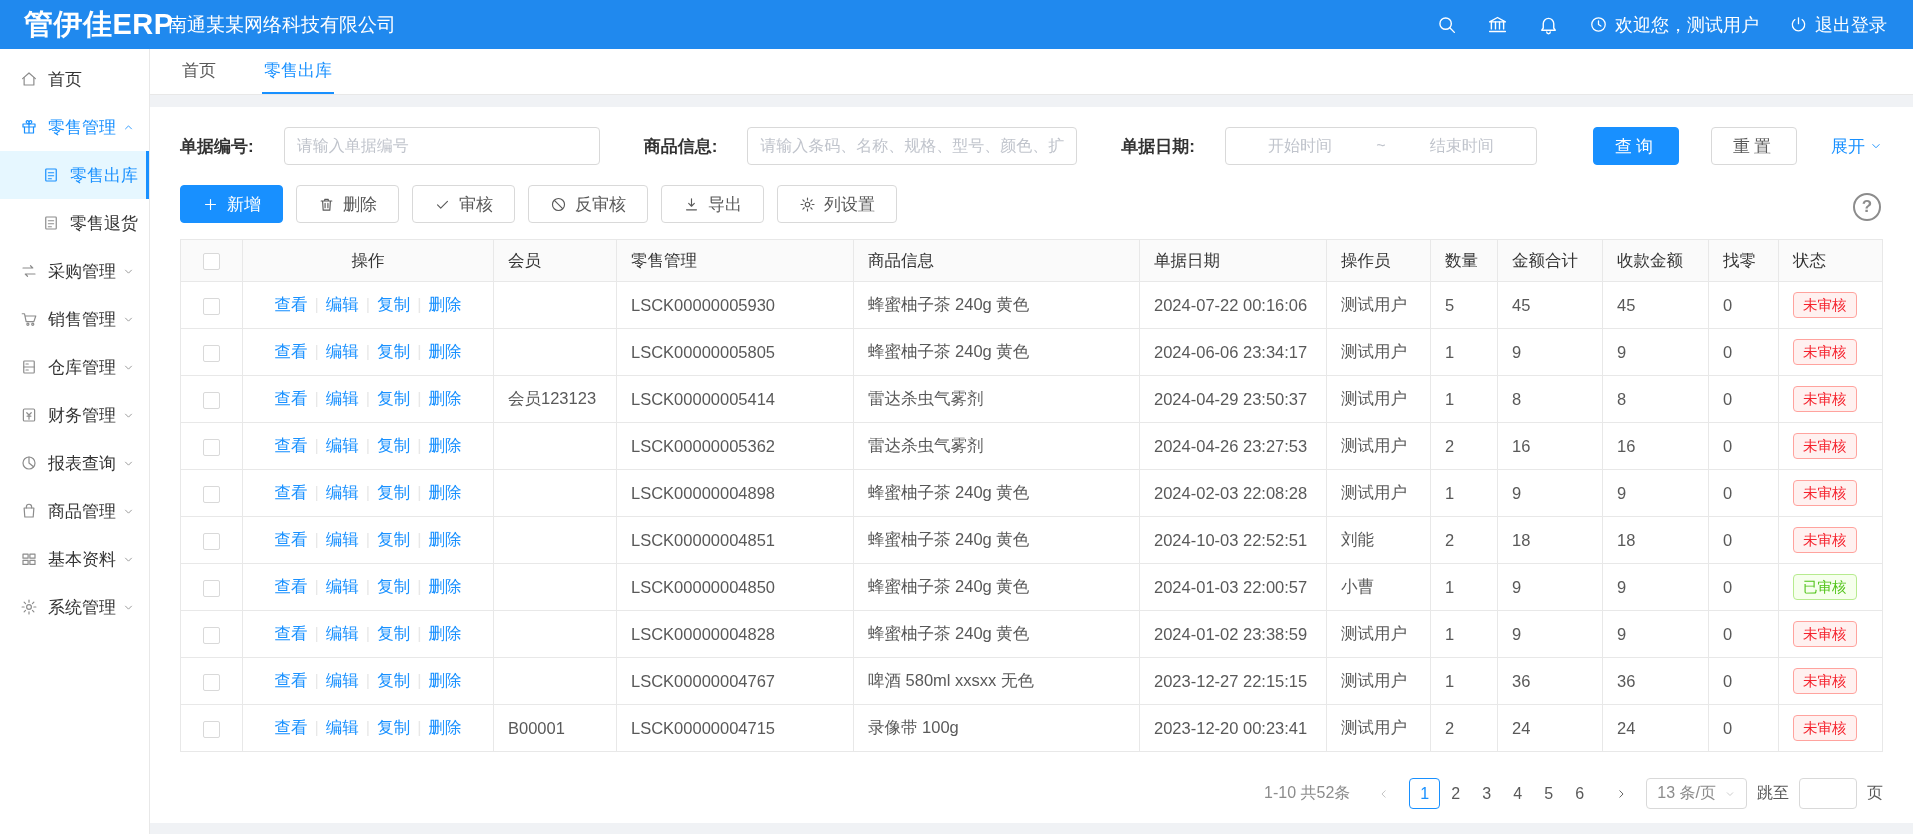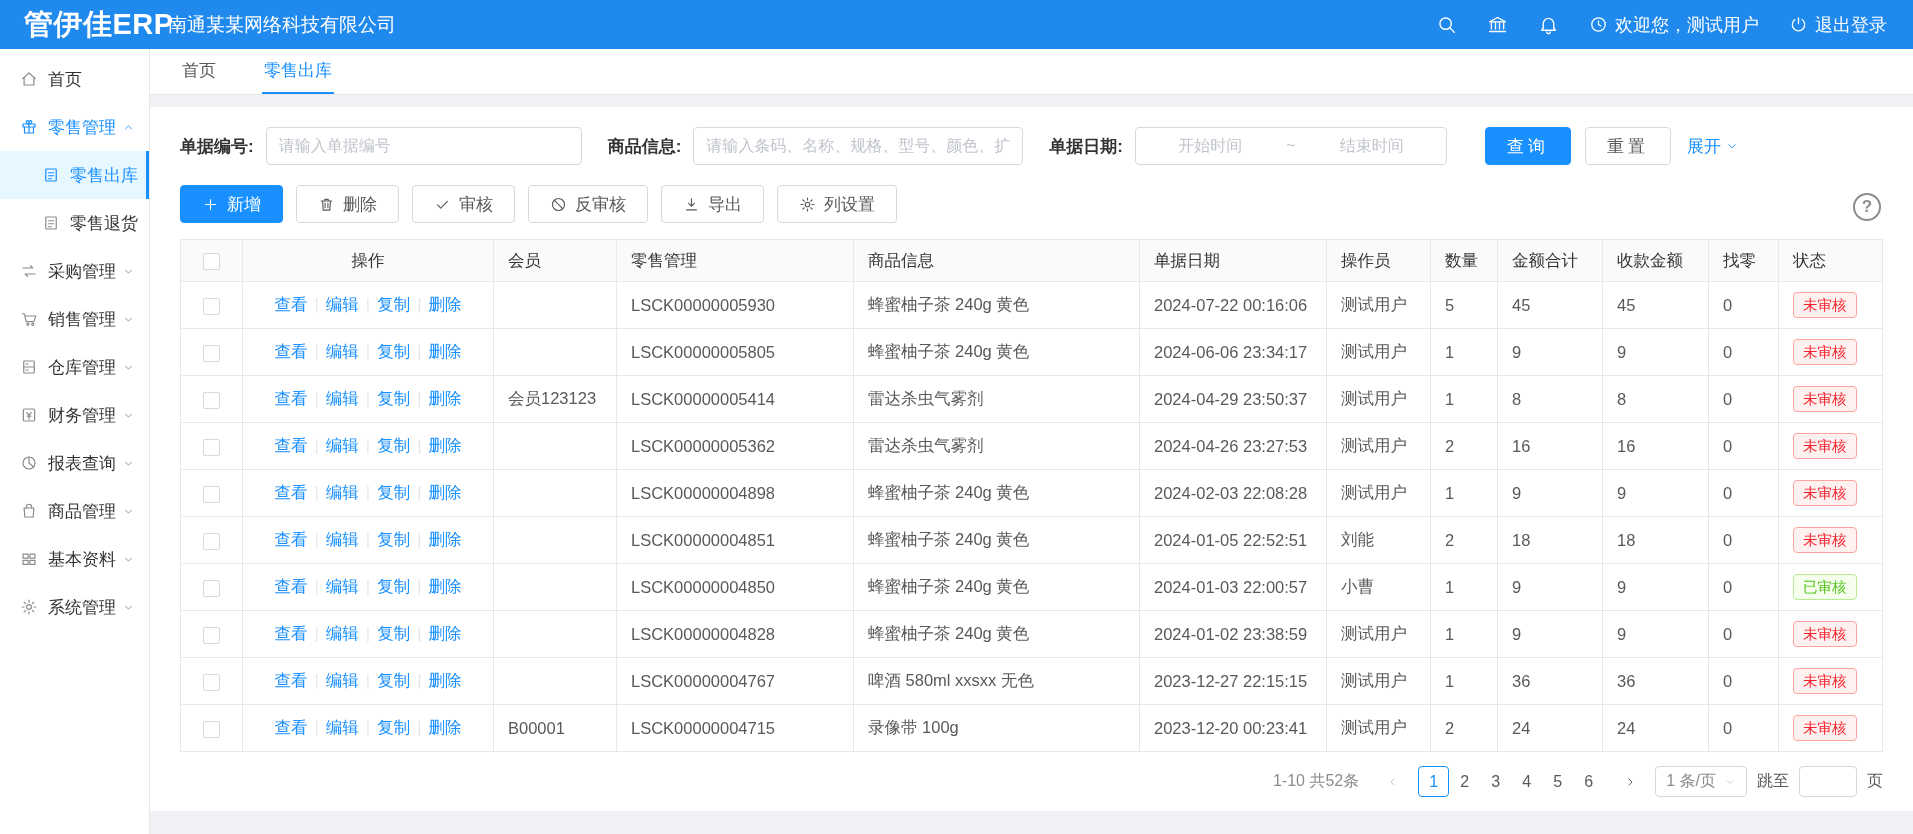--- a/index.html
+++ b/index.html
@@ -40,21 +40,21 @@
   .tabbar { height:46px; background:#fff; border-bottom:1px solid #e8e8e8; display:flex; align-items:stretch; padding-left:30px; gap:44px; flex:0 0 46px; }
   .tab { display:flex; align-items:center; font-size:17px; color:#595959; cursor:pointer; border-bottom:2px solid transparent; padding:0 2px; }
   .tab.active { color:var(--accent); border-bottom-color:var(--accent); }
 
   .gap-strip { height:12px; background:#f0f2f5; flex:0 0 12px; }
 
   
   .card { background:#fff; margin:0; padding:20px 30px 14px 30px; position:relative; flex:0 0 auto; }
 
   
-  .filter-row { display:flex; align-items:center; gap:0; }
+  .filter-row { display:flex; align-items:center; gap:0;justify-content:space-between; }
   .f-label { font-weight:600; color:#333; white-space:nowrap; font-size:17px; }
   .f-input { height:38px; border:1px solid #d9d9d9; border-radius:4px; padding:0 12px; font-size:16px;
     color:#595959; outline:none; font-family:inherit; }
   .f-input::placeholder { color:#c0c4cc; }
   #bill-no-input { width:316px; margin-left:12px; }
   #goods-input { width:330px; margin-left:12px; }
   .goods-label { margin-left:26px; }
   .date-label { margin-left:26px; }
   .date-range { width:312px; height:38px; border:1px solid #d9d9d9; border-radius:4px; margin-left:12px;
     display:flex; align-items:center; color:#c0c4cc; font-size:16px; cursor:text; }
@@ -85,21 +85,21 @@
   th.c-cb, td.c-cb, th.c-ops { text-align:center; }
   .cbox { width:17px; height:17px; border:1px solid #d9d9d9; border-radius:2px; background:#fff; display:inline-block; cursor:pointer; vertical-align:middle; }
   td.c-ops { text-align:center; }
   .op-link { color:var(--accent); cursor:pointer; }
   .op-sep { color:#e8e8e8; margin:0 7px; }
   .badge { display:inline-block; font-size:14.5px; line-height:1; padding:5px 9px; border-radius:4px; border:1px solid; }
   .badge.red { color:var(--status-red); background:#fff1f0; border-color:#ffa39e; }
   .badge.green { color:var(--status-green); background:#f6ffed; border-color:#b7eb8f; }
 
   
-  .pager { display:flex; align-items:center; justify-content:flex-end; gap:10px; margin-top:14px; font-size:16px; color:#595959; }
+  .pager { display:flex; align-items:center; justify-content:flex-end; gap:10px; margin-top:26px; font-size:16px; color:#595959; }
   .pager .total { color:#8c8c8c; margin-right:8px; }
   .pg-item { min-width:31px; height:31px; display:inline-flex; align-items:center; justify-content:center;
     border-radius:4px; cursor:pointer; padding:0 4px; }
   .pg-item.num { border:1px solid transparent; }
   .pg-item.num.current { border-color:var(--accent); color:var(--accent); background:#fff; }
   .pg-arrow { width:14px; height:14px; display:inline-flex; }
   .pg-arrow svg { width:100%; height:100%; }
   .pg-prev { color:#bfbfbf; }
   .pg-next { color:#595959; }
   .page-size { height:31px; border:1px solid #d9d9d9; border-radius:4px; display:inline-flex; align-items:center;
@@ -495,21 +495,21 @@
                 <td>9</td>
                 <td>0</td>
                 <td><span class="badge red">未审核</span></td>
               </tr>
               <tr>
                 <td class="c-cb"><span class="cbox"></span></td>
                 <td class="c-ops"><span class="op-link">查看</span><span class="op-sep">|</span><span class="op-link">编辑</span><span class="op-sep">|</span><span class="op-link">复制</span><span class="op-sep">|</span><span class="op-link">删除</span></td>
                 <td></td>
                 <td>LSCK00000004851</td>
                 <td>蜂蜜柚子茶 240g 黄色</td>
-                <td>2024-01-05 22:52:51</td>
+                <td>2024-10-03 22:52:51</td>
                 <td>刘能</td>
                 <td>2</td>
                 <td>18</td>
                 <td>18</td>
                 <td>0</td>
                 <td><span class="badge red">未审核</span></td>
               </tr>
               <tr>
                 <td class="c-cb"><span class="cbox"></span></td>
                 <td class="c-ops"><span class="op-link">查看</span><span class="op-sep">|</span><span class="op-link">编辑</span><span class="op-sep">|</span><span class="op-link">复制</span><span class="op-sep">|</span><span class="op-link">删除</span></td>
@@ -580,21 +580,21 @@
           </span>
           <span id="page-numbers"><span class="pg-item num current">1</span><span class="pg-item num">2</span><span class="pg-item num">3</span><span class="pg-item num">4</span><span class="pg-item num">5</span><span class="pg-item num">6</span></span>
           <span class="pg-item pg-next">
             <span class="pg-arrow">
                 <svg viewBox="0 0 24 24" fill="none" stroke="currentColor" stroke-width="1.6" stroke-linecap="round" stroke-linejoin="round">
                   <path d="M10 6.5l5.5 5.5L10 17.5"></path>
                 </svg>
               </span>
           </span>
           <span class="page-size">
-            <span>1 条/页</span>
+            <span>13 条/页</span>
             <span class="cicon">
                 <svg viewBox="0 0 24 24" fill="none" stroke="currentColor" stroke-width="1.6" stroke-linecap="round" stroke-linejoin="round">
                   <path d="M6.5 9.5l5.5 5.5 5.5-5.5"></path>
                 </svg>
               </span>
           </span>
           <span class="jump-label">跳至</span>
           <input class="jump-input" style="">
           <span class="jump-suffix">页</span>
         </div>

